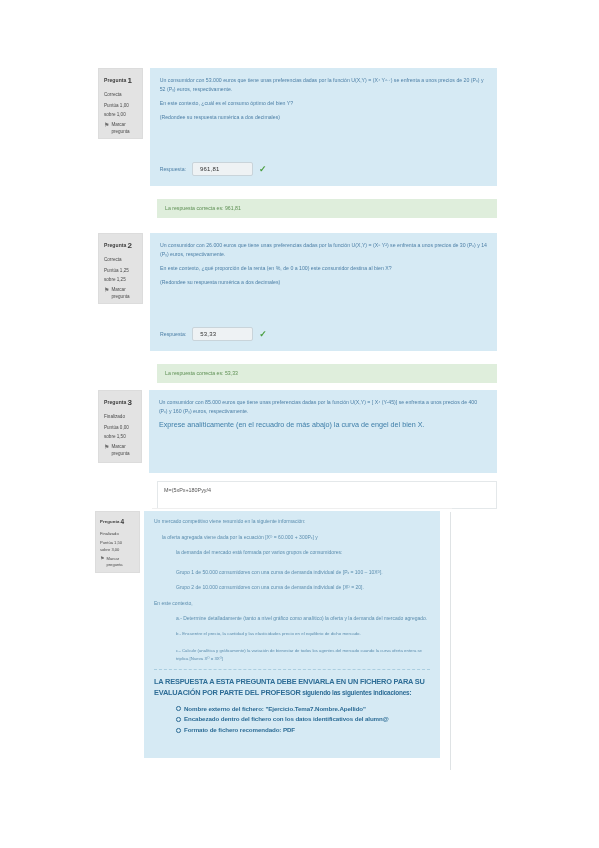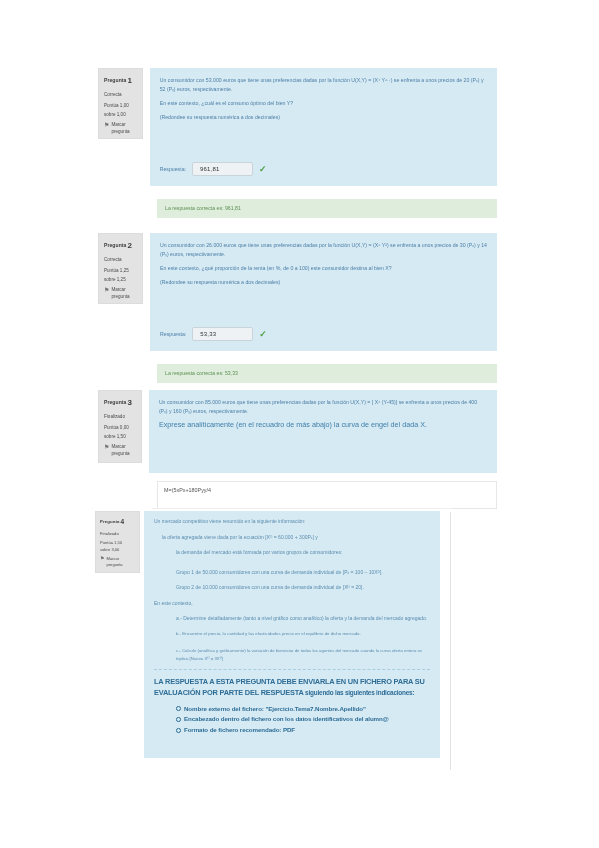--- a/index.html
+++ b/index.html
@@ -203,21 +203,21 @@
         <span class="flagtxt">
           <span class="line">Marcar</span>
           <span class="line">pregunta</span>
         </span>
       </div>
     </div>
     <div class="qbody" style="height:83px;padding:8px 10px 0 10px;margin-left:7px;">
       <div class="qtext">
         <p>Un consumidor con 85.000 euros que tiene unas preferencias dadas por la función U(X,Y) = [ X⁴ (Y-45)] se enfrenta a unos precios de 400 (Pₓ) y 160 (Pᵧ) euros, respectivamente.</p>
       </div>
-      <p class="bigq" style="margin:4px 0 0 0;">Exprese analíticamente (en el recuadro de más abajo) la curva de engel del dada X.</p>
+      <p class="bigq" style="margin:4px 0 0 0;">Exprese analíticamente (en el recuadro de más abajo) la curva de engel del bien X.</p>
     </div>
   </div>
   <div class="textarea" style="position:absolute;left:157px;top:481px;width:340px;height:28px;">M=(5xPx+180Pyy/4</div>
 
   <div class="tiny-top-bar" style="left:152px;top:508px;width:300px;"></div>
 
   <div class="qblock q4" style="left:95px;top:511px;width:345px;">
     <div class="qinfo" style="width:45px;height:62px;font-size:4.1px;line-height:1.8;padding:4px 3px 4px 4px;">
       <div class="qtitle" style="font-size:4.3px;">
         <span>Pregunta</span><span class="num" style="font-size:6.5px;">4</span>
@@ -242,21 +242,21 @@
         <p class="i3" style="text-indent:-8px;">Grupo 1 de 50.000 consumidores con una curva de demanda individual de [Pₓ = 100 – 10Xᴰ].</p>
         <p class="i3" style="text-indent:-8px;">Grupo 2 de 10.000 consumidores con una curva de demanda individual de [Xᴰ = 20].</p>
         <p>En este contexto,</p>
         <p class="i2">a.- Determine detalladamente (tanto a nivel gráfico como analítico) la oferta y la demanda del mercado agregado.</p>
         <p class="i2" style="font-size:4.4px;margin-bottom:9px;">b.- Encuentre el precio, la cantidad y las elasticidades precio en el equilibrio de dicho mercado.</p>
         <p class="i2" style="font-size:4.3px;">c.- Calcule (analítica y gráficamente) la variación de bienestar de todos los agentes del mercado cuando la curva oferta entera se triplica [Nueva Xᴼ = 3Xᴼ]</p>
       </div>
       <hr class="divider">
       <div class="notice">
         <span>LA RESPUESTA A ESTA PREGUNTA DEBE ENVIARLA EN UN FICHERO PARA SU EVALUACIÓN</span>
-        <span>POR PARTE DEL RESPUESTA</span><span class="thin"> siguiendo las siguientes indicaciones:</span>
+        <span>POR PARTE DEL PROFESOR</span><span class="thin"> siguiendo las siguientes indicaciones:</span>
       </div>
       <ul class="bullets">
         <li>Nombre externo del fichero: "Ejercicio.Tema7.Nombre.Apellido"</li>
         <li>Encabezado dentro del fichero con los datos identificativos del alumn@</li>
         <li>Formato de fichero recomendado: PDF</li>
       </ul>
     </div>
   </div>
 
   <div class="vrule" style="left:450px;top:512px;height:258px;"></div>

